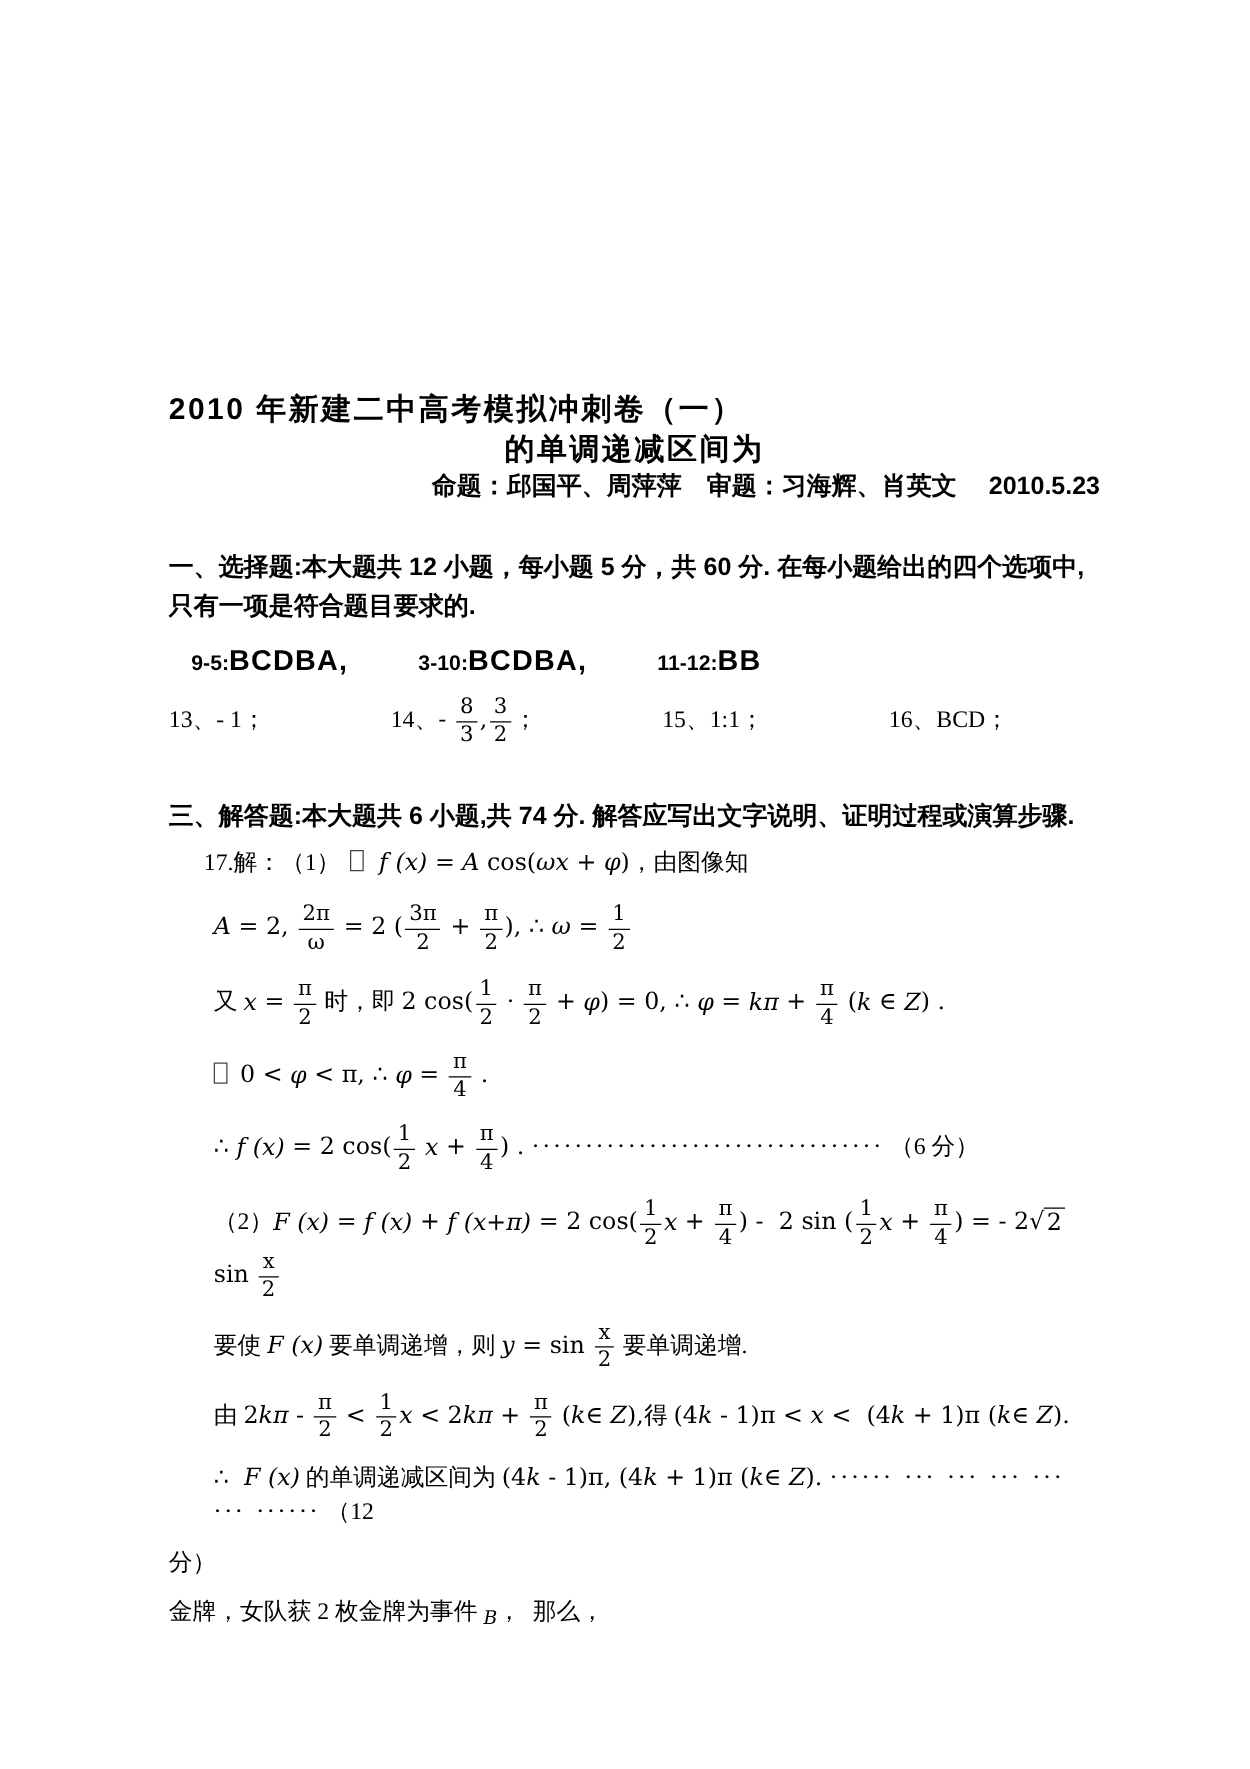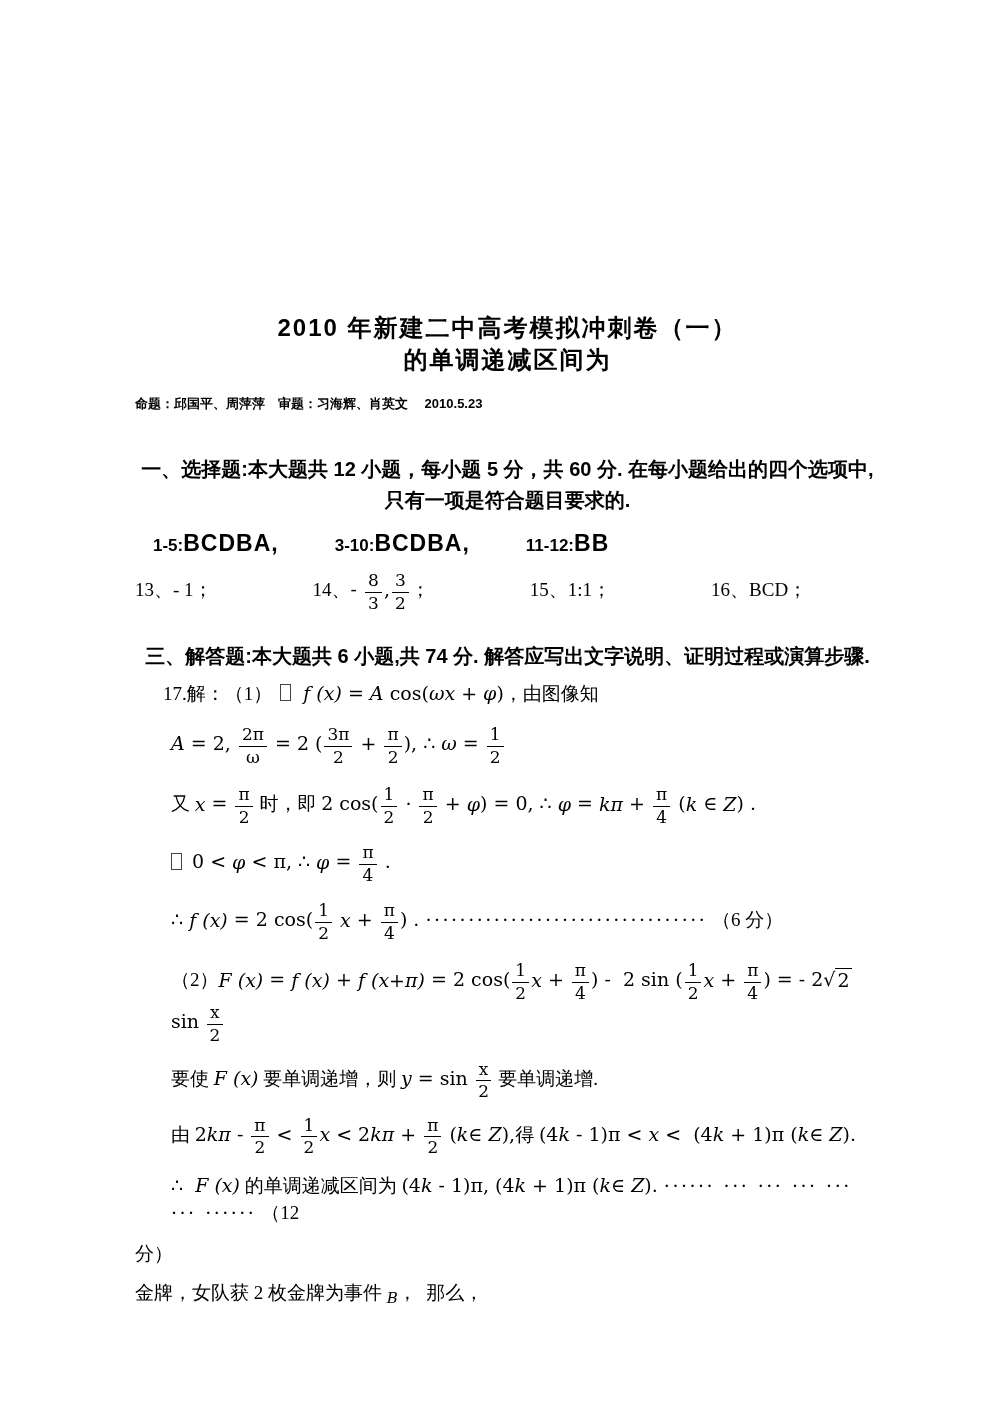--- a/index.html
+++ b/index.html
@@ -5,47 +5,45 @@
   html, body { margin: 0; padding: 0; }
   body {
     width: 1000px; height: 1415px;
     background: #ffffff; color: #000000;
     overflow: hidden;
     font-family: "Liberation Serif", serif;
   }
   .page { padding: 312px 120px 0 135px; width: 745px; box-sizing: content-box; }
 
   .title {
-    text-align: center;
     font-family: "Liberation Sans", sans-serif;
     font-weight: 700; font-size: 24px; line-height: 32px;
     letter-spacing: 2px;
   }
   .subtitle {
     text-align: center;
     font-family: "Liberation Sans", sans-serif;
     font-weight: 700; font-size: 24px; line-height: 32px;
     letter-spacing: 2px;
   }
   .byline {
-    text-align: left;
+    text-align: right;
     font-family: "Liberation Sans", sans-serif;
-    font-weight: 700; font-size: 13px; line-height: 24px;
-    margin-top: 16px;
+    font-weight: 700; font-size: 20px; line-height: 24px;
+    margin-top: 1px;
   }
 
   .sec-heading {
     font-family: "Liberation Sans", sans-serif;
     font-weight: 700; font-size: 20px; line-height: 31px;
     white-space: pre-wrap;
-    text-align: center;
   }
   .sec1 { margin-top: 38px; }
   .sec2 { margin-top: 16px; }
-  .sec3 { margin-top: 12px; }
+  .sec3 { margin-top: 24px; }
 
   .mc-line { margin-top: 14px; padding-left: 18px; }
   .mc-group { display: inline-block; margin-right: 52px; }
   .mc-range {
     font-family: "Liberation Sans", sans-serif;
     font-weight: 700; font-size: 17px;
   }
   .mc-letters {
     font-family: "Liberation Sans", sans-serif;
     font-weight: 700; font-size: 23px; letter-spacing: 1px;
@@ -90,21 +88,21 @@
 
 <div class="page">
 
   <div class="title">2010 年新建二中高考模拟冲刺卷（一）</div>
   <div class="subtitle">的单调递减区间为</div>
   <div class="byline">命题：邱国平、周萍萍　审题：习海辉、肖英文　 2010.5.23</div>
 
   <div class="sec-heading sec1">一、选择题:本大题共 12 小题，每小题 5 分，共 60 分. 在每小题给出的四个选项中,只有一项是符合题目要求的.</div>
 
   <div class="mc-line">
-    <span class="mc-group"><span class="mc-range">1-5:</span><span class="mc-letters">BCDBA,</span></span>
+    <span class="mc-group"><span class="mc-range">9-5:</span><span class="mc-letters">BCDBA,</span></span>
     <span class="mc-group"><span class="mc-range">3-10:</span><span class="mc-letters">BCDBA,</span></span>
     <span class="mc-group"><span class="mc-range">11-12:</span><span class="mc-letters">BB</span></span>
   </div>
 
 
   <div class="math-line fillins flush"><span class="mt">13、- 1；</span><span class="msp" style="width: 100px;"></span><span class="mt">14、</span><span class="mr">- </span><span class="frac"><span class="num">8</span><span class="den">3</span></span><span class="mr">,</span><span class="frac"><span class="num">3</span><span class="den">2</span></span><span class="mt">；</span><span class="msp" style="width: 100px;"></span><span class="mt">15、1:1；</span><span class="msp" style="width: 100px;"></span><span class="mt">16、BCD；</span></div>
 
   <div class="sec-heading sec3">三、解答题:本大题共 6 小题,共 74 分. 解答应写出文字说明、证明过程或演算步骤.</div>
 
   <div class="math-line" style="padding-left:28px; margin-top:8px;"><span class="mt">17.解：（1）</span><span class="msp" style="width: 8px;"></span><span class="tofu"></span><span class="msp" style="width: 12px;"></span><span class="mi">f (x) = A</span><span class="mr"> cos(</span><span class="mi">ωx</span><span class="mr"> + </span><span class="mi">φ</span><span class="mr">)</span><span class="mt">，由图像知</span></div>

